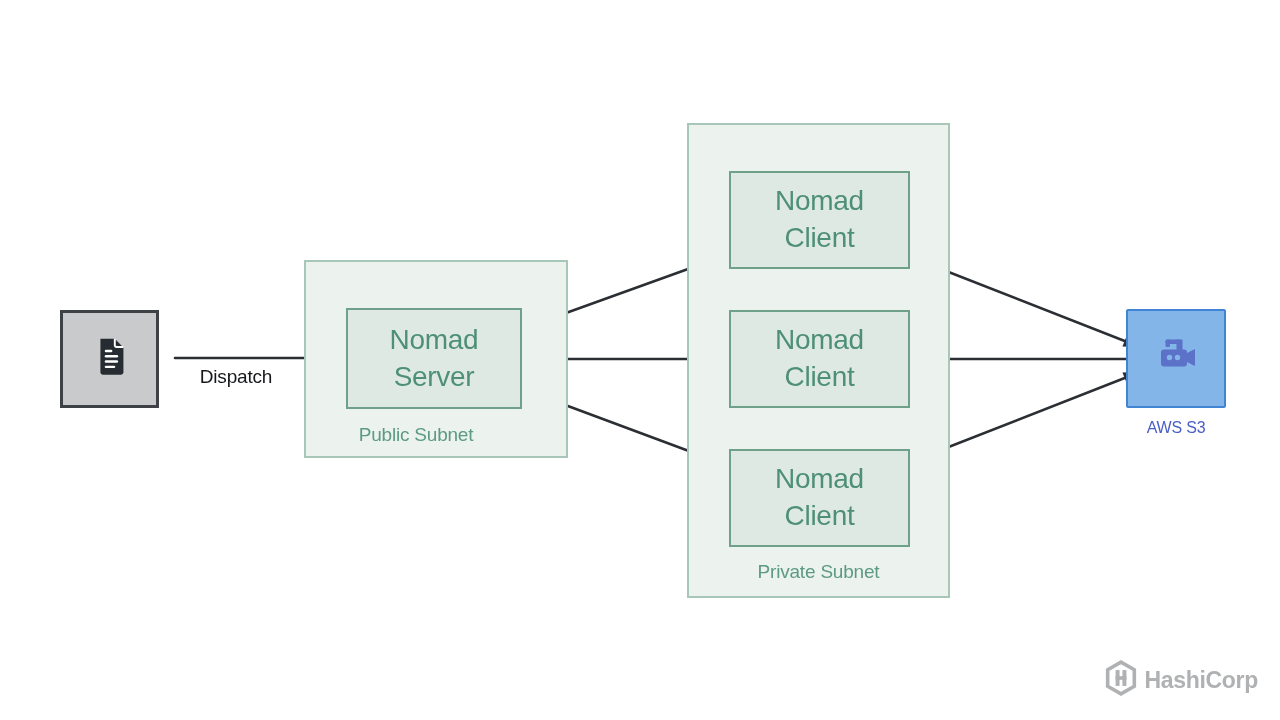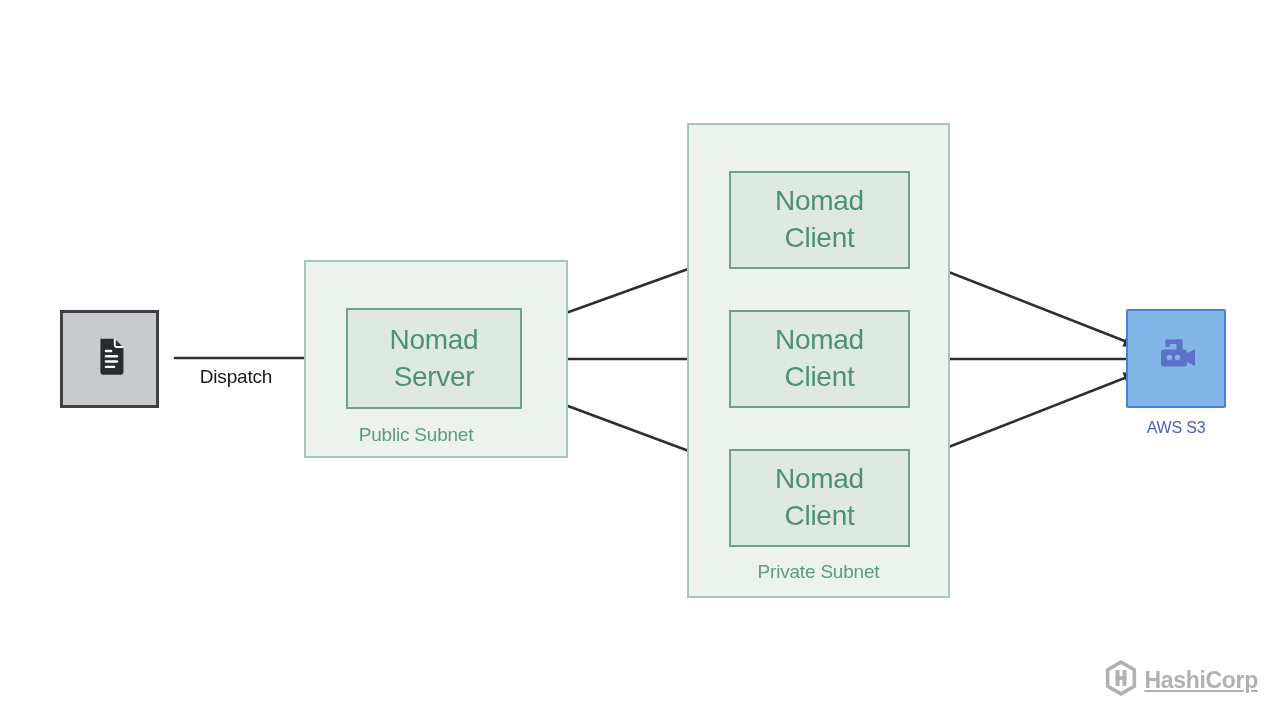--- a/index.html
+++ b/index.html
@@ -90,21 +90,20 @@
   
   .brand {
     right: 22px; bottom: 20px;
     display: flex; align-items: center; gap: 7px;
     color: #afb1b3;
   }
   .brand-text {
     font-size: 23px;
     font-weight: bold;
     letter-spacing: -0.3px;
-    text-decoration: underline;
   }
 </style>
 </head>
 <body>
 
 <svg class="abs arrows" width="1280" height="720" viewBox="0 0 1280 720">
   <defs>
     <marker id="arrowhead" markerUnits="userSpaceOnUse" markerWidth="18" markerHeight="14" viewBox="0 0 18 14" refX="17" refY="7" orient="auto">
       <path d="M0.5,1 L17.5,7 L0.5,13 Z" fill="#2b2f33"></path>
     </marker>

